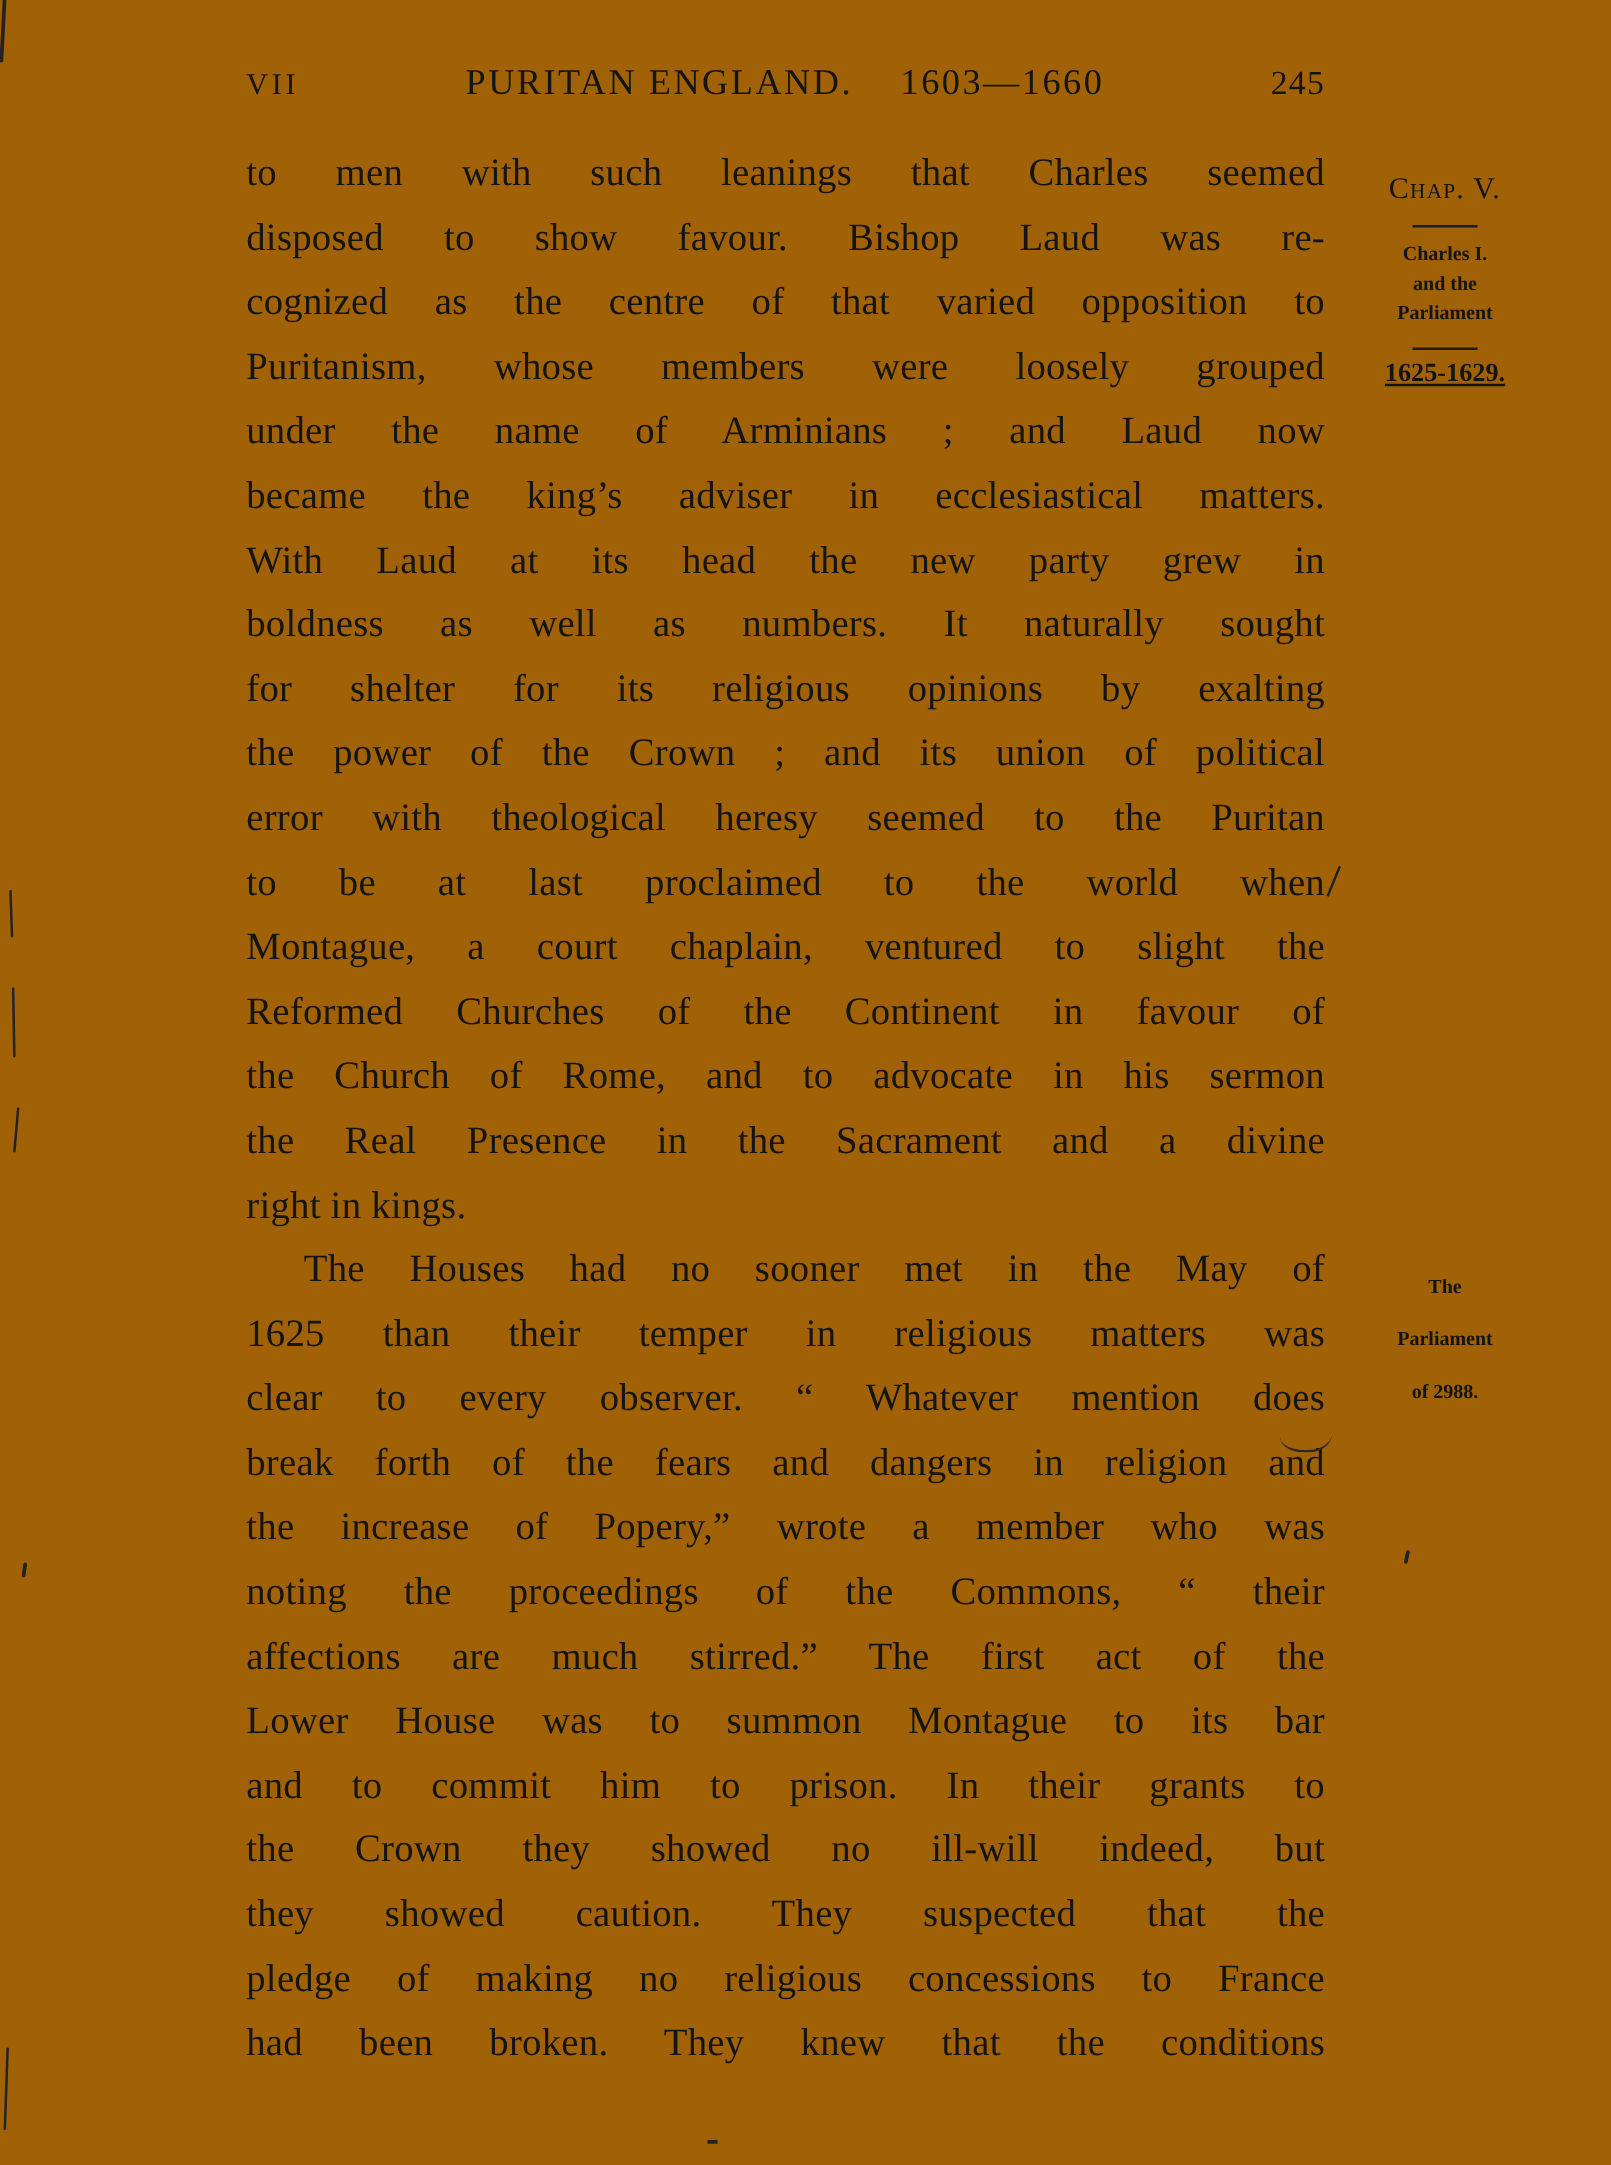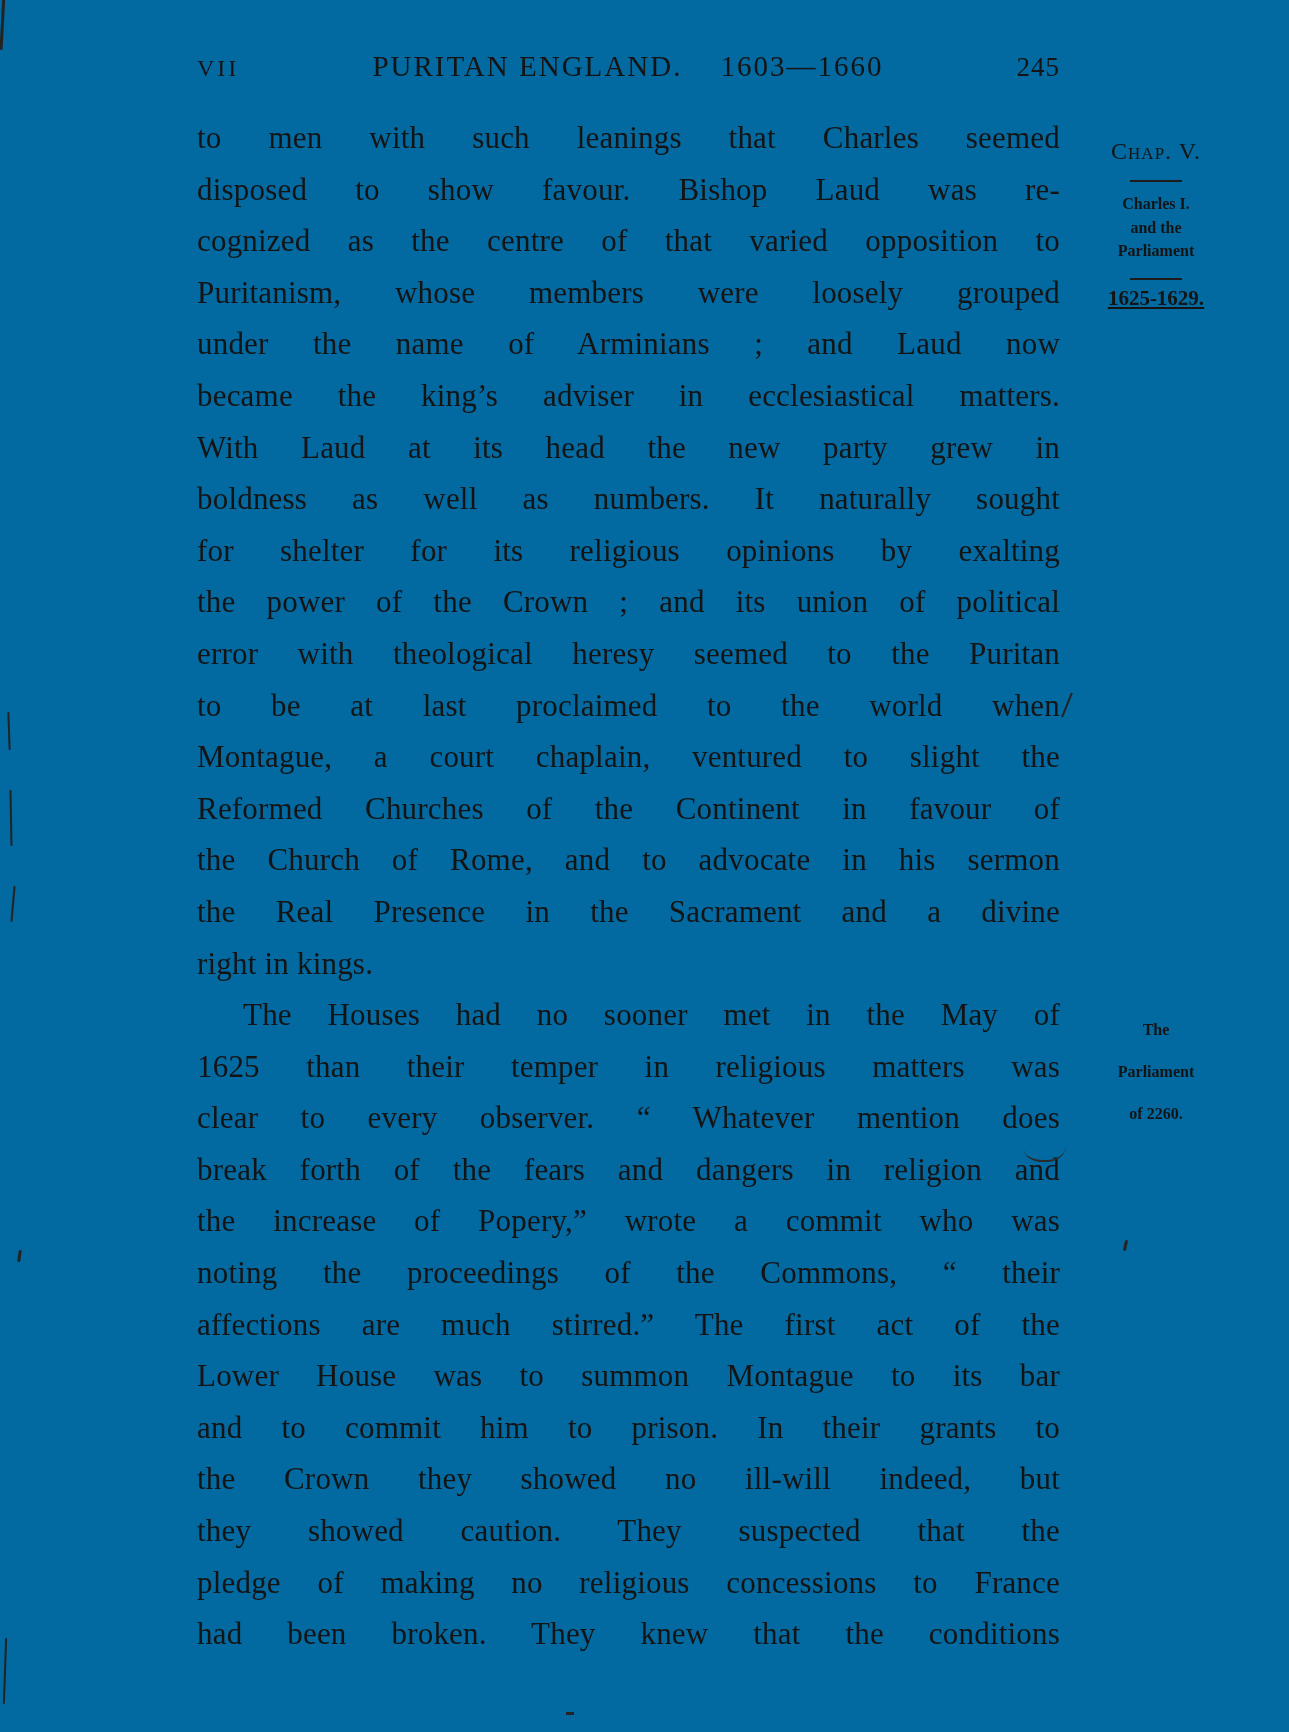--- a/index.html
+++ b/index.html
@@ -1,20 +1,20 @@
 <!DOCTYPE html>
 <html><head>
 <meta charset="utf-8">
 <style>
   html, body { margin: 0; padding: 0; background: #e8e8e8; }
   .page {
     position: relative;
     width: 1289px;
     height: 1732px;
-    background: #0369a1;
+    background: #a16207;
     font-family: "Liberation Serif", "DejaVu Serif", serif;
     color: #141414;
     overflow: hidden;
   }
 
   
   .header {
     position: absolute;
     top: 50px; left: 197px;
     width: 863px;
@@ -140,21 +140,21 @@
       <div class="line">to be at last proclaimed to the world when</div>
       <div class="line">Montague, a court chaplain, ventured to slight the</div>
       <div class="line">Reformed Churches of the Continent in favour of</div>
       <div class="line">the Church of Rome, and to advocate in his sermon</div>
       <div class="line">the Real Presence in the Sacrament and a divine</div>
       <div class="line flush">right in kings.</div>
       <div class="line indent">The Houses had no sooner met in the May of</div>
       <div class="line">1625 than their temper in religious matters was</div>
       <div class="line">clear to every observer.  “ Whatever mention does</div>
       <div class="line">break forth of the fears and dangers in religion and</div>
-      <div class="line">the increase of Popery,” wrote a commit who was</div>
+      <div class="line">the increase of Popery,” wrote a member who was</div>
       <div class="line">noting the proceedings of the Commons, “ their</div>
       <div class="line">affections are much stirred.”  The first act of the</div>
       <div class="line">Lower House was to summon Montague to its bar</div>
       <div class="line">and to commit him to prison.  In their grants to</div>
       <div class="line">the Crown they showed no ill-will indeed, but</div>
       <div class="line">they showed caution.  They suspected that the</div>
       <div class="line">pledge of making no religious concessions to France</div>
       <div class="line">had been broken.  They knew that the conditions</div>
     </div>
 
@@ -168,21 +168,21 @@
         <div class="sidenote-line">Parliament</div>
       </div>
     <div class="sidenote-rule lower"></div>
     <div class="sidenote-dates">1625-1629.</div>
   </aside>
 
   <aside class="sidenote sidenote-1625">
 
   <div class="sidenote-line">The</div>
       <div class="sidenote-line">Parliament</div>
-      <div class="sidenote-line">of 2260.</div>
+      <div class="sidenote-line">of 2988.</div>
     </aside>
 
   <div class="artifact a-vert a1"></div>
   <div class="artifact a-vert a2"></div>
   <div class="artifact a-vert a3"></div>
   <div class="artifact a-vert a4"></div>
   <div class="artifact a-vert a5"></div>
   <div class="artifact a-apos"></div>
   <div class="artifact a-slash"></div>
   <div class="artifact a-curve"></div>

